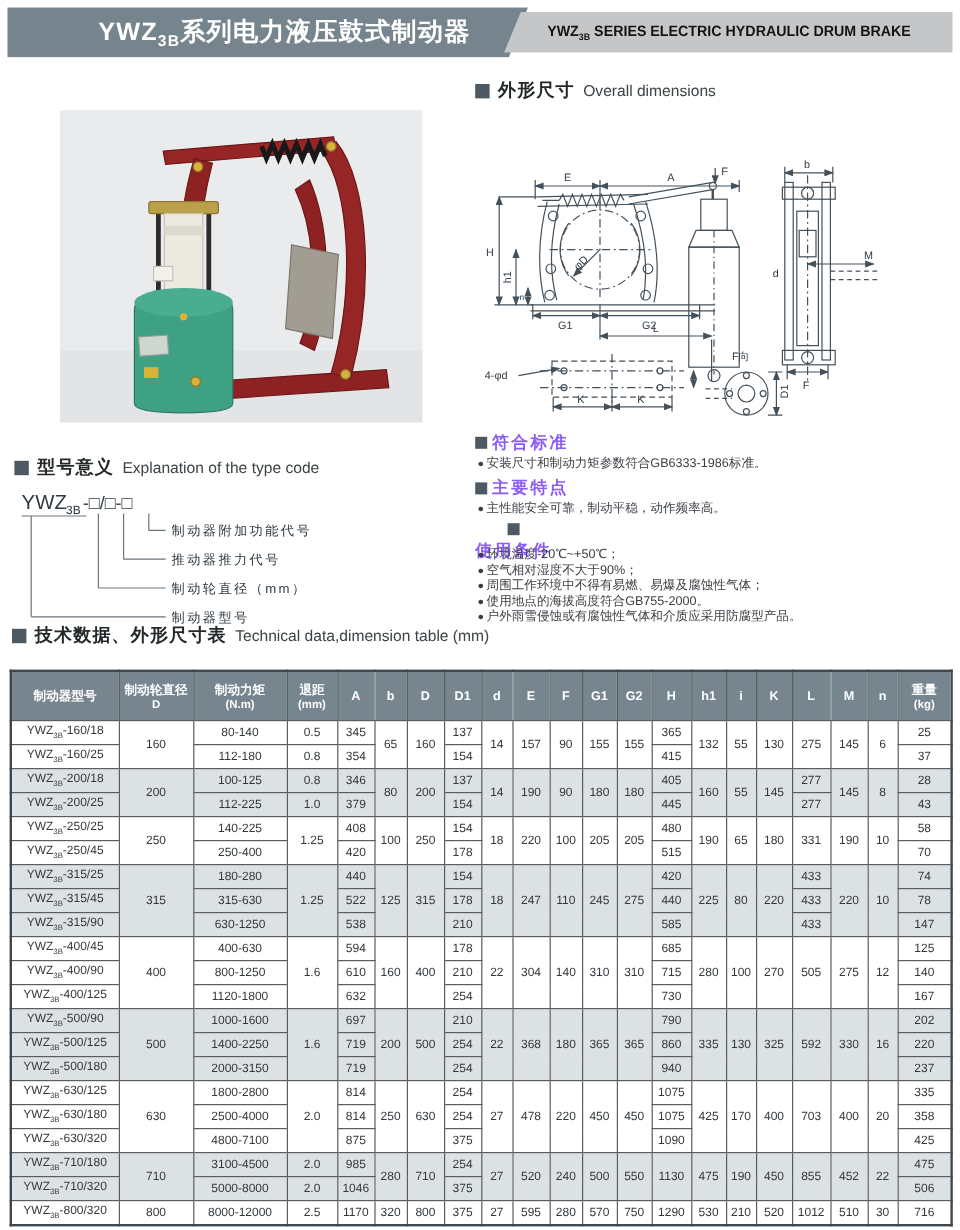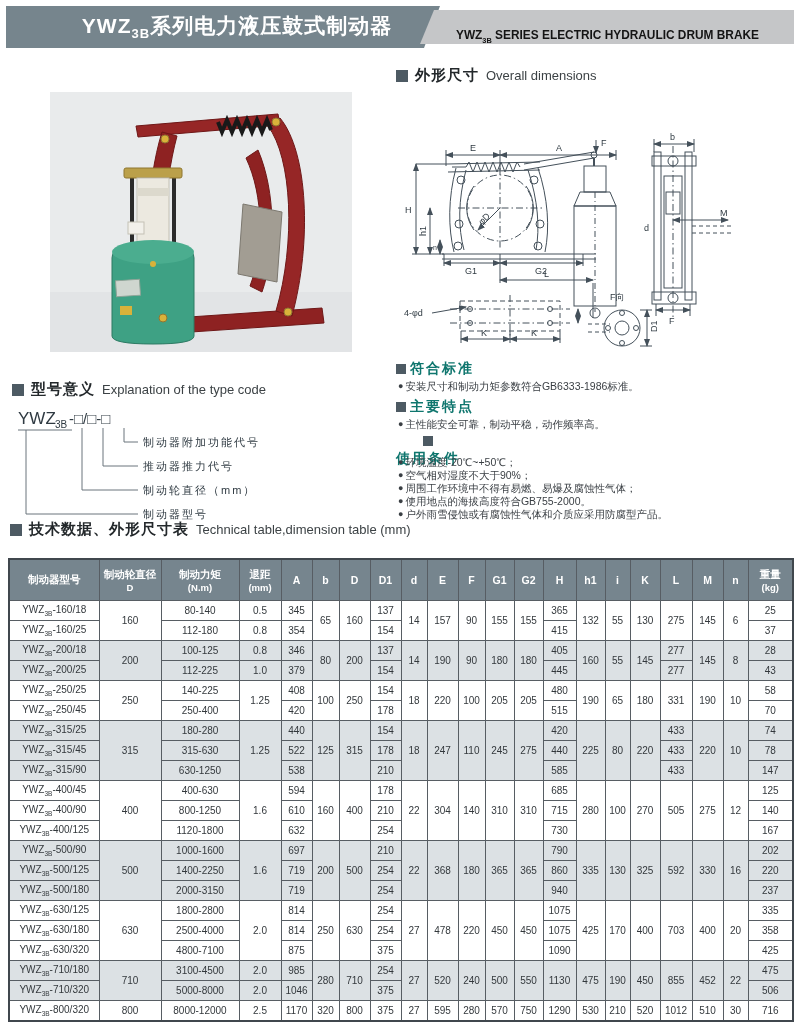--- a/index.html
+++ b/index.html
@@ -6,31 +6,31 @@
   body{width:800px;height:1025px;position:relative;background:#ffffff;
        font-family:"Liberation Sans",sans-serif;color:#33383c;overflow:hidden;}
   .abs{position:absolute;}
   
   .ban-l{left:6px;top:6px;width:406px;height:42px;background:#76858d;
          clip-path:polygon(0 0,100% 0,calc(100% - 16px) 100%,0 100%);
          display:flex;align-items:center;justify-content:center;padding-left:28px;}
   .ban-l .t{color:#fff;font-weight:bold;font-size:21px;letter-spacing:1px;white-space:nowrap;}
   .ban-r{left:420px;top:10px;width:374px;height:34px;background:#c5c6c8;
          clip-path:polygon(14px 0,100% 0,100% 100%,0 100%);
-         display:flex;align-items:flex-end;justify-content:center;}
+         display:flex;align-items:center;justify-content:center;}
   .ban-r .t{color:#141414;font-weight:bold;font-size:12.5px;transform:scaleX(.95);white-space:nowrap;}
   sub{font-size:62%;}
   
   .sec-h{display:flex;align-items:center;gap:7px;}
   .sq{width:12px;height:12px;background:#4d5a63;flex:0 0 auto;}
   .sq.s{width:10px;height:10px;}
   .sec-h .zh{font-weight:bold;font-size:15px;color:#23282b;letter-spacing:1px;white-space:nowrap;}
   .sec-h .en{font-size:13px;color:#3c4245;white-space:nowrap;}
   .sec-h2{display:flex;align-items:center;gap:4px;}
-  .sec-h2 .zh{font-weight:bold;font-size:14px;color:#0f766e;letter-spacing:2px;}
+  .sec-h2 .zh{font-weight:bold;font-size:14px;color:#8b5cf6;letter-spacing:2px;}
   
   .blist .b-item{font-size:10.5px;line-height:13px;color:#3a3f44;display:flex;}
   .blist .dot{margin-right:2px;font-size:9px;line-height:13px;}
   
   .photo{left:50px;top:92px;width:302px;height:260px;background:#e9ebec;}
   
   svg{display:block;}
   svg text{font-family:"Liberation Sans",sans-serif;fill:#2f3a42;}
   .dimtxt{font-size:9px;}
   
@@ -315,21 +315,21 @@
     </div>
     <div class="b-item">
       <span class="dot">●</span>
       <span>户外雨雪侵蚀或有腐蚀性气体和介质应采用防腐型产品。</span>
     </div>
   </div>
 
 <div class="abs sec-h" style="left:10px;top:520px;">
   <span class="sq"></span>
   <span class="zh">技术数据、外形尺寸表</span>
-  <span class="en">Technical table,dimension table (mm)</span>
+  <span class="en">Technical data,dimension table (mm)</span>
 </div>
 
 <div class="abs" style="left:8px;top:558px;">
   <table class="spec">
       <colgroup>
         <col style="width: 90px;">
         <col style="width: 62px;">
         <col style="width: 78px;">
         <col style="width: 42px;">
         <col style="width: 31px;">

